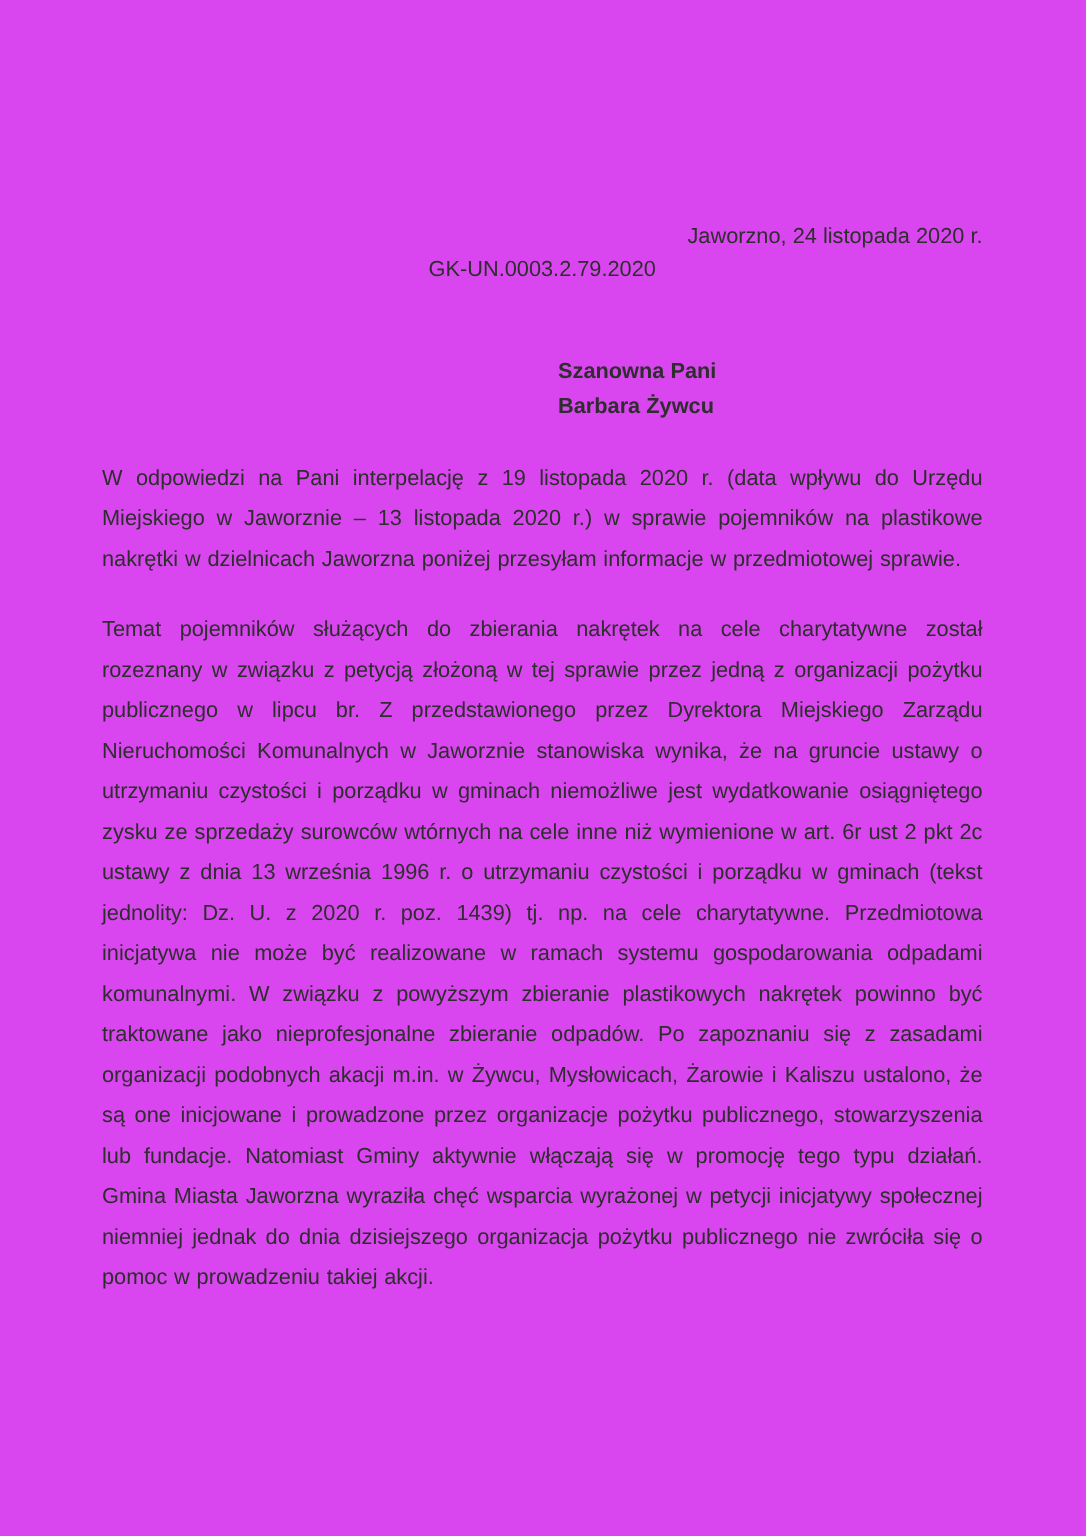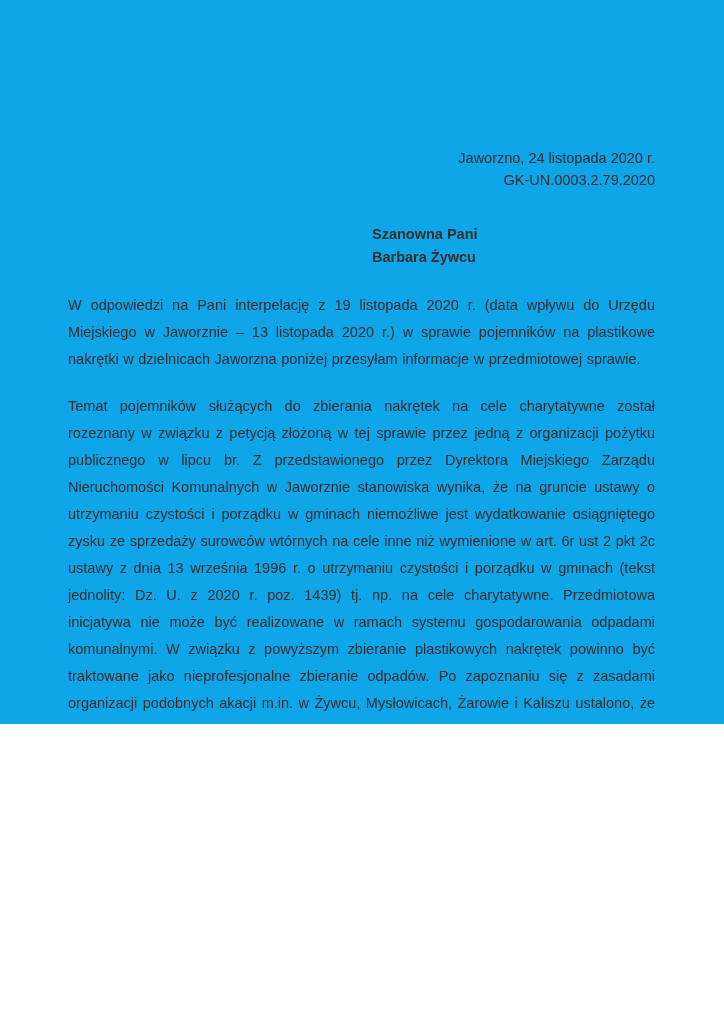--- a/index.html
+++ b/index.html
@@ -4,45 +4,45 @@
 <title>GK-UN.0003.2.79.2020</title>
 <style>
   * { margin: 0; padding: 0; box-sizing: border-box; }
   html, body {
     background: #ffffff;
     font-family: "Liberation Sans", "DejaVu Sans", sans-serif;
   }
   .page {
     position: relative;
     width: 724px;
-    height: 724px;
-    background: #0ea5e9;
+    height: 1024px;
+    background: #d946ef;
     overflow: hidden;
     margin: 0 auto;
     padding-left: 35px;
   }
   .content {
     position: absolute;
     top: 0; left: 0; right: 0; bottom: 0;
     padding: 149px 69px 0 68px;
     color: #2e2e2e;
     font-size: 14.5px;
   }
   .date {
     text-align: right;
     line-height: 18px;
     white-space: nowrap;
   }
   .ref {
     margin-top: 4px;
     line-height: 18px;
-    text-align: right;
+    text-align: center;
   }
   .recipient {
-    margin-top: 34px;
+    margin-top: 48px;
     margin-left: 304px;
     font-weight: bold;
     line-height: 23px;
   }
   .para {
     text-align: justify;
     line-height: 27px;
     margin-top: 20px;
     word-spacing: 0.5px;
   }

